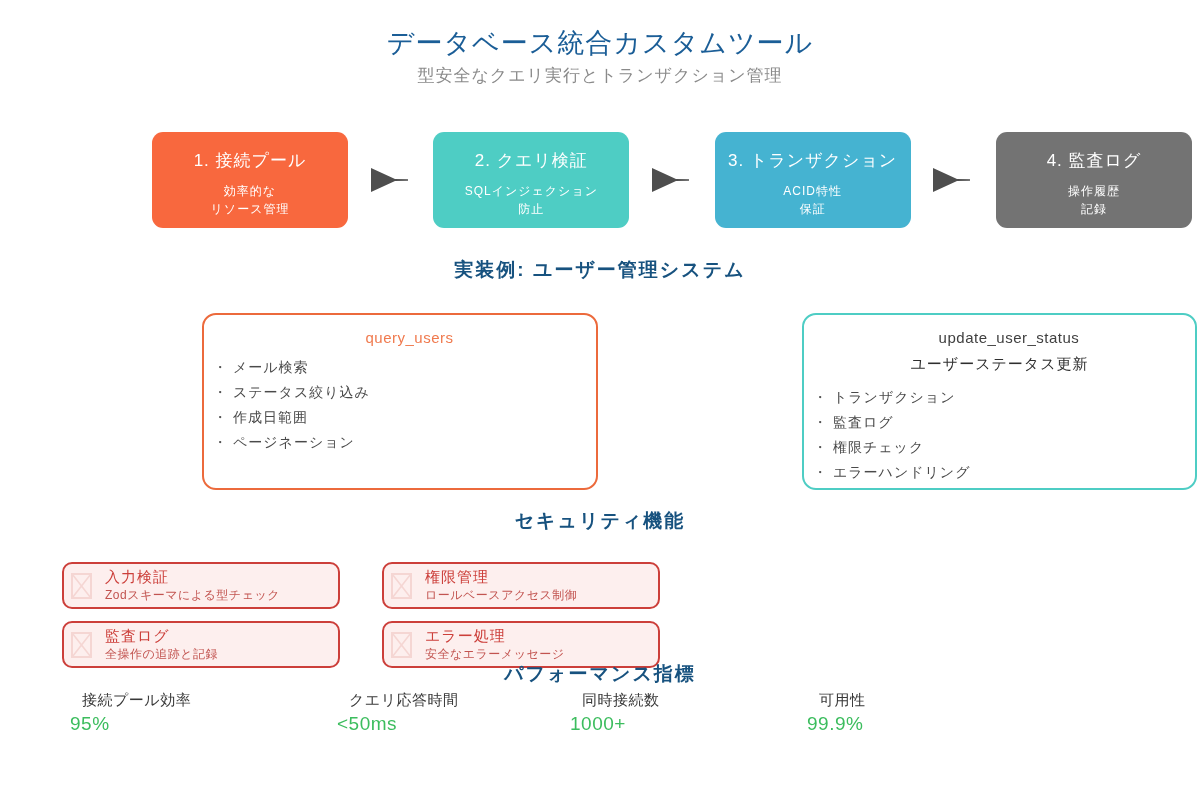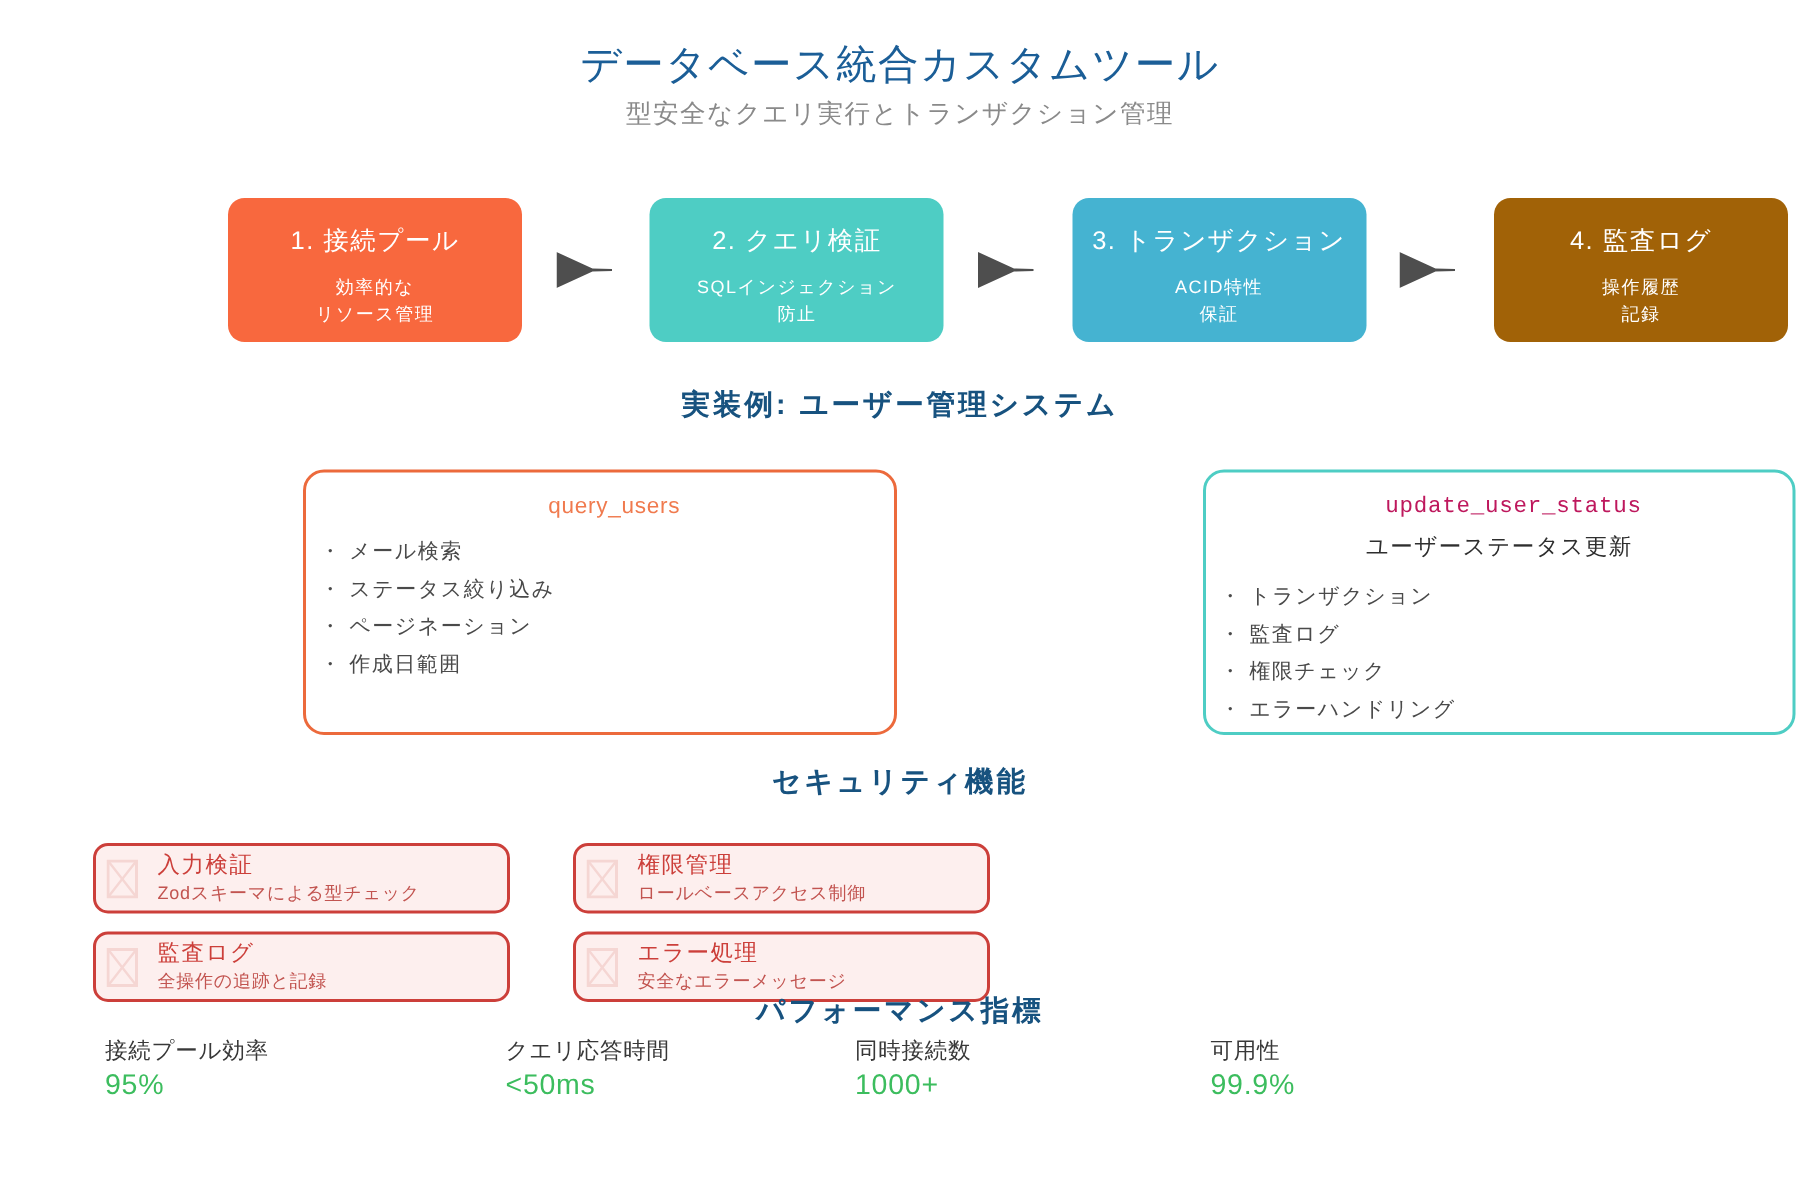--- a/index.html
+++ b/index.html
@@ -77,21 +77,21 @@
   .feat-icon { flex: 0 0 auto; margin-right: 13px; display: block; }
   .feat-title { font-size: 15px; font-weight: 500; line-height: 17px; letter-spacing: 1px; }
   .feat-desc  { font-size: 12px; margin-top: 2px; letter-spacing: .5px; }
 
   
   .metric { position: absolute; top: 691px; }
   .metric-1 { left: 70px; }
   .metric-2 { left: 337px; }
   .metric-3 { left: 570px; }
   .metric-4 { left: 807px; }
-  .m-label { font-size: 15px; color: #383838; letter-spacing: .5px; }
+  .m-label { font-size: 15px; color: #383838; letter-spacing: .5px; margin-left: 12px; }
   .m-value { font-size: 19px; margin-top: 3px; letter-spacing: .5px; }
 </style>
 </head>
 <body>
 
 <div class="canvas">
 
   <div class="page-title" style="color: rgb(27, 94, 151);">データベース統合カスタムツール</div>
   <div class="page-subtitle">型安全なクエリ実行とトランザクション管理</div>
 
@@ -126,41 +126,41 @@
       <div class="step-line">ACID特性</div>
       <div class="step-line">保証</div>
     </div>
 
     <div class="arrow-wrap">
       <svg width="40" height="28" viewBox="0 0 40 28">
           <polygon points="0,2 0,26 24,15 37,14.7 37,13.3 24,13" fill="#4e4e4e"></polygon>
         </svg>
     </div>
 
-    <div class="step" style="background: #a16207;">
+    <div class="step" style="background: #737373;">
       <div class="step-title">4. 監査ログ</div>
       <div class="step-line">操作履歴</div>
       <div class="step-line">記録</div>
     </div>
   </div>
 
   <div class="sec-head head-example" style="color: rgb(23, 82, 127);">実装例: ユーザー管理システム</div>
 
   <div class="card card-left" style="border-color: rgb(236, 106, 60);">
     <div class="card-name" style="color: rgb(240, 122, 78);">query_users</div>
     <ul>
       <li>メール検索</li>
       <li>ステータス絞り込み</li>
+      <li>作成日範囲</li>
       <li>ページネーション</li>
-      <li>作成日範囲</li>
     </ul>
   </div>
 
   <div class="card card-right" style="border-color: rgb(78, 205, 196);">
-    <div class="card-name" style="color: #be185d; font-family: Liberation Mono, monospace;">update_user_status</div>
+    <div class="card-name" style="color: #404040;">update_user_status</div>
     <div class="card-sub">ユーザーステータス更新</div>
     <ul>
       <li>トランザクション</li>
       <li>監査ログ</li>
       <li>権限チェック</li>
       <li>エラーハンドリング</li>
     </ul>
   </div>
 
   <div class="sec-head head-security" style="color: rgb(23, 82, 127);">セキュリティ機能</div>

